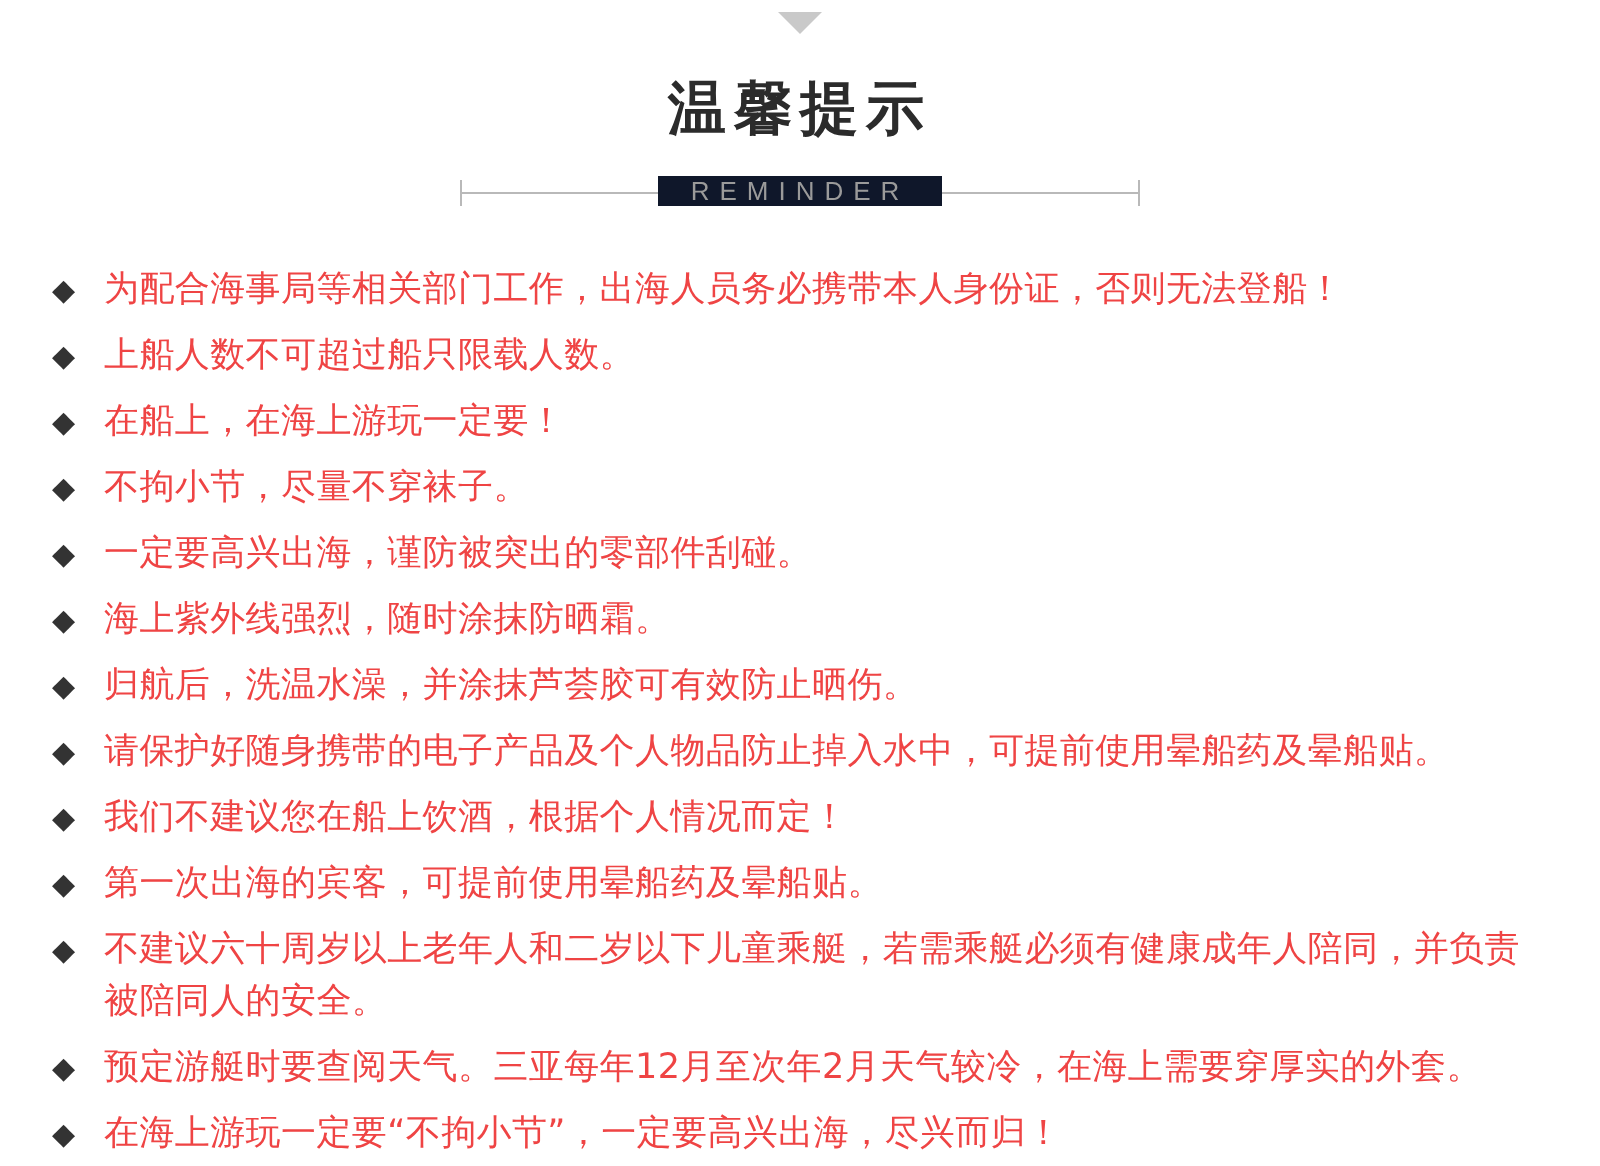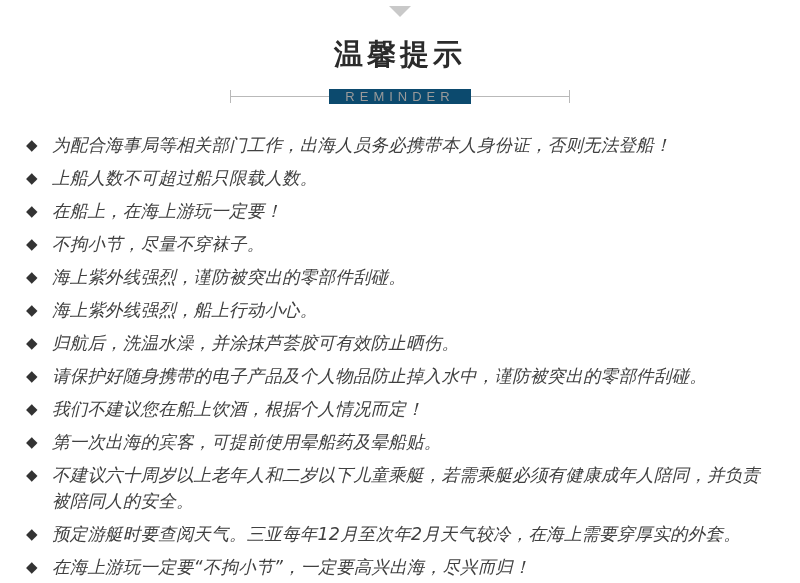--- a/index.html
+++ b/index.html
@@ -61,21 +61,21 @@
     width: 1px;
     height: 13px;
     top: 6px;
     background: #b9b9b9;
   }
   .subwrap .rule.left-tick { left: 0; }
   .subwrap .rule.right-tick { left: 339px; }
   .subtitle {
     position: relative;
     display: inline-block;
-    background: #0c4a6e;
+    background: #0f172a;
     padding: 0 16px;
     top: 3px;
     font-size: 13px;
     letter-spacing: 5px;
     color: #9a9a9a;
   }
 
   
   .list {
     margin: 22px 0 0 0;
@@ -92,24 +92,23 @@
     font-size: 15px;
     line-height: 26px;
     color: #333333;
     text-align: left;
     font-family: "DejaVu Sans", sans-serif;
   }
   .item-text {
     flex: 1 1 auto;
     font-size: 17.5px;
     line-height: 26px;
-    color: #404040;
+    color: #ef4444;
     font-family: "DejaVu Sans", "Liberation Sans", sans-serif;
     letter-spacing: 0.2px;
-    font-style: italic;
   }
 </style>
 </head>
 <body>
 
 <div class="page">
 
   <div class="header">
     <div class="caret"></div>
     <div class="title">温馨提示</div>
@@ -140,36 +139,36 @@
       <span class="item-text">在船上，在海上游玩一定要！</span>
     </div>
 
     <div class="item">
       <span class="bullet">◆</span>
       <span class="item-text">不拘小节，尽量不穿袜子。</span>
     </div>
 
     <div class="item">
       <span class="bullet">◆</span>
-      <span class="item-text">海上紫外线强烈，谨防被突出的零部件刮碰。</span>
+      <span class="item-text">一定要高兴出海，谨防被突出的零部件刮碰。</span>
     </div>
 
     <div class="item">
       <span class="bullet">◆</span>
-      <span class="item-text">海上紫外线强烈，船上行动小心。</span>
+      <span class="item-text">海上紫外线强烈，随时涂抹防晒霜。</span>
     </div>
 
     <div class="item">
       <span class="bullet">◆</span>
       <span class="item-text">归航后，洗温水澡，并涂抹芦荟胶可有效防止晒伤。</span>
     </div>
 
     <div class="item">
       <span class="bullet">◆</span>
-      <span class="item-text">请保护好随身携带的电子产品及个人物品防止掉入水中，谨防被突出的零部件刮碰。</span>
+      <span class="item-text">请保护好随身携带的电子产品及个人物品防止掉入水中，可提前使用晕船药及晕船贴。</span>
     </div>
 
     <div class="item">
       <span class="bullet">◆</span>
       <span class="item-text">我们不建议您在船上饮酒，根据个人情况而定！</span>
     </div>
 
     <div class="item">
       <span class="bullet">◆</span>
       <span class="item-text">第一次出海的宾客，可提前使用晕船药及晕船贴。</span>

